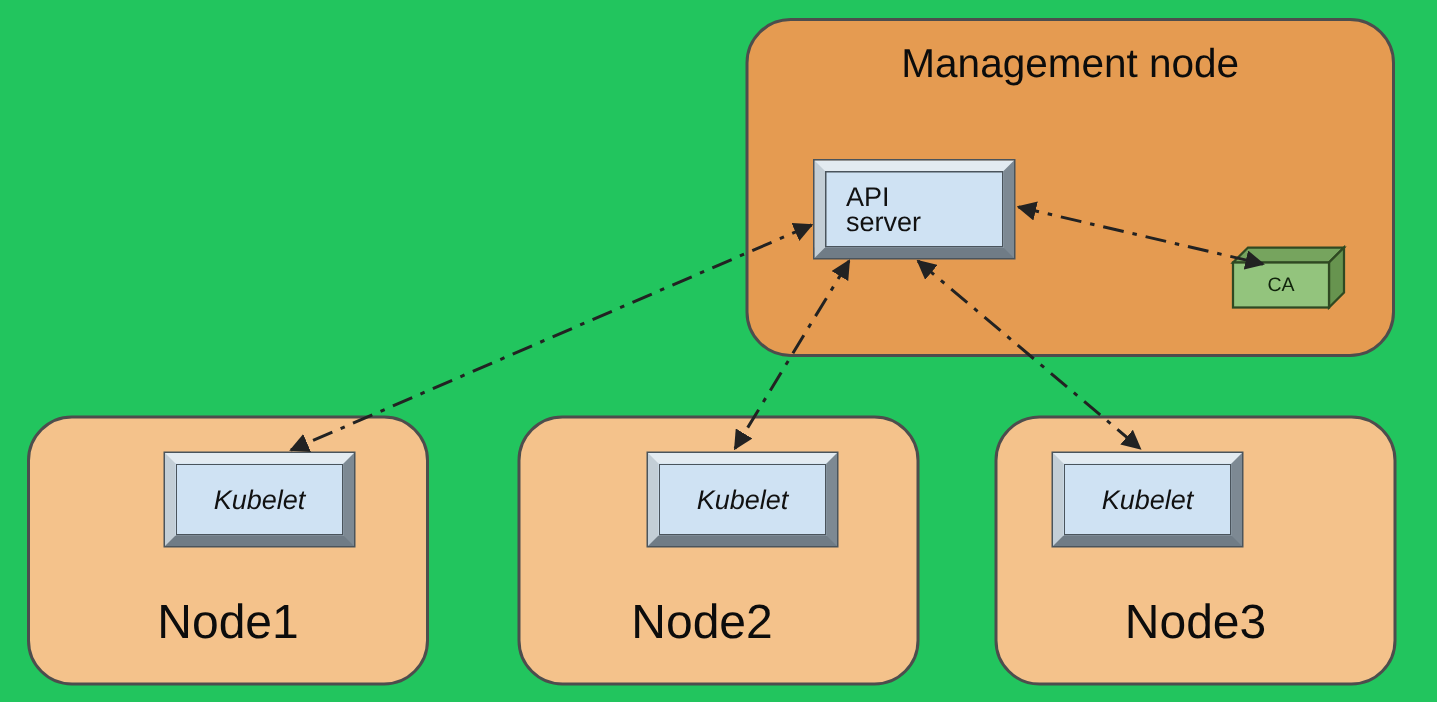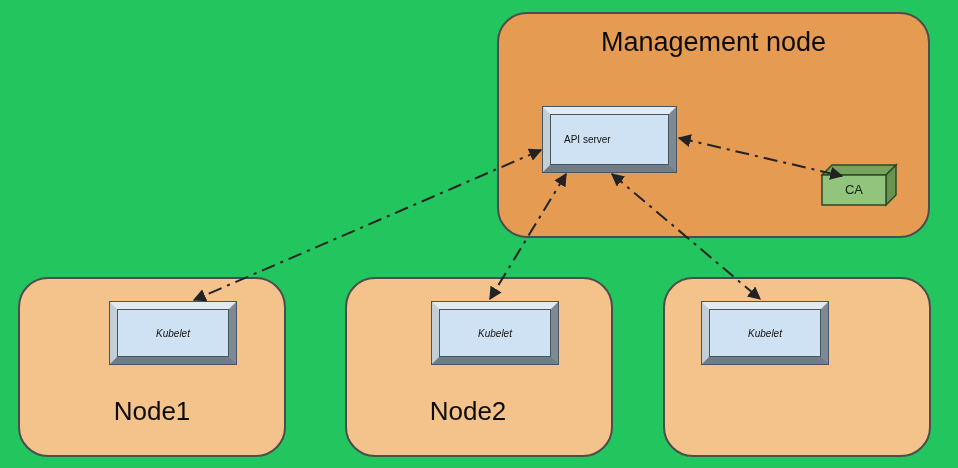--- a/index.html
+++ b/index.html
@@ -42,32 +42,32 @@
     background: #cfe2f3;
     border: 7px solid;
     border-color: #e3ebf1 #7d8993 #707c86 #c3ced6;
     outline: 1px solid #4a545c;
     box-shadow: inset 0 0 0 1px #4a545c;
     display: flex;
     align-items: center;
     z-index: 3;
   }
   .machine-box .label {
-    font-size: 10px;
+    font-size: 18px;
     line-height: 17px;
     color: #111111;
     padding-left: 14px;
   }
   .machine-box.api .label { max-width: 56px; }
   .machine-box.kubelet .label { padding-left: 0; width: 100%; text-align: center; font-style: italic; }
 
   .node-label {
     position: absolute;
     text-align: center;
-    font-size: 26px;
+    font-size: 32px;
     color: #0c0c0c;
     z-index: 2;
   }
 
   .ca-box { position: absolute; z-index: 3; }
   .ca-box text {
     font-family: "Liberation Sans", sans-serif;
     font-size: 13px;
     fill: #10230b;
   }
@@ -116,20 +116,21 @@
   <div class="group-box worker" style="left:345px; top:277px; width:268px; height:180px;"></div>
   <div class="machine-box kubelet" style="left:432px; top:302px; width:126px; height:62px;">
     <span class="label">Kubelet</span>
   </div>
   <div class="node-label" style="left:334px; top:396px; width:268px;">Node2</div>
 
   <div class="group-box worker" style="left:663px; top:277px; width:268px; height:180px;"></div>
   <div class="machine-box kubelet" style="left:702px; top:302px; width:126px; height:62px;">
     <span class="label">Kubelet</span>
   </div>
+  <div class="node-label" style="left:663px; top:396px; width:268px;">Node3</div>
 
   <svg class="edges" viewBox="0 0 958 468">
     <defs>
       <marker id="arrow" viewBox="0 0 10 10" refX="9" refY="5" markerWidth="6.5" markerHeight="6.5" orient="auto-start-reverse">
         <path d="M0,0 L10,5 L0,10 z" fill="#222222"></path>
       </marker>
     </defs>
     <line x1="541" y1="150" x2="194" y2="300" marker-start="url(#arrow)" marker-end="url(#arrow)"></line>
     <line x1="566" y1="174" x2="490" y2="299" marker-start="url(#arrow)" marker-end="url(#arrow)"></line>
     <line x1="612" y1="174" x2="760" y2="299" marker-start="url(#arrow)" marker-end="url(#arrow)"></line>

